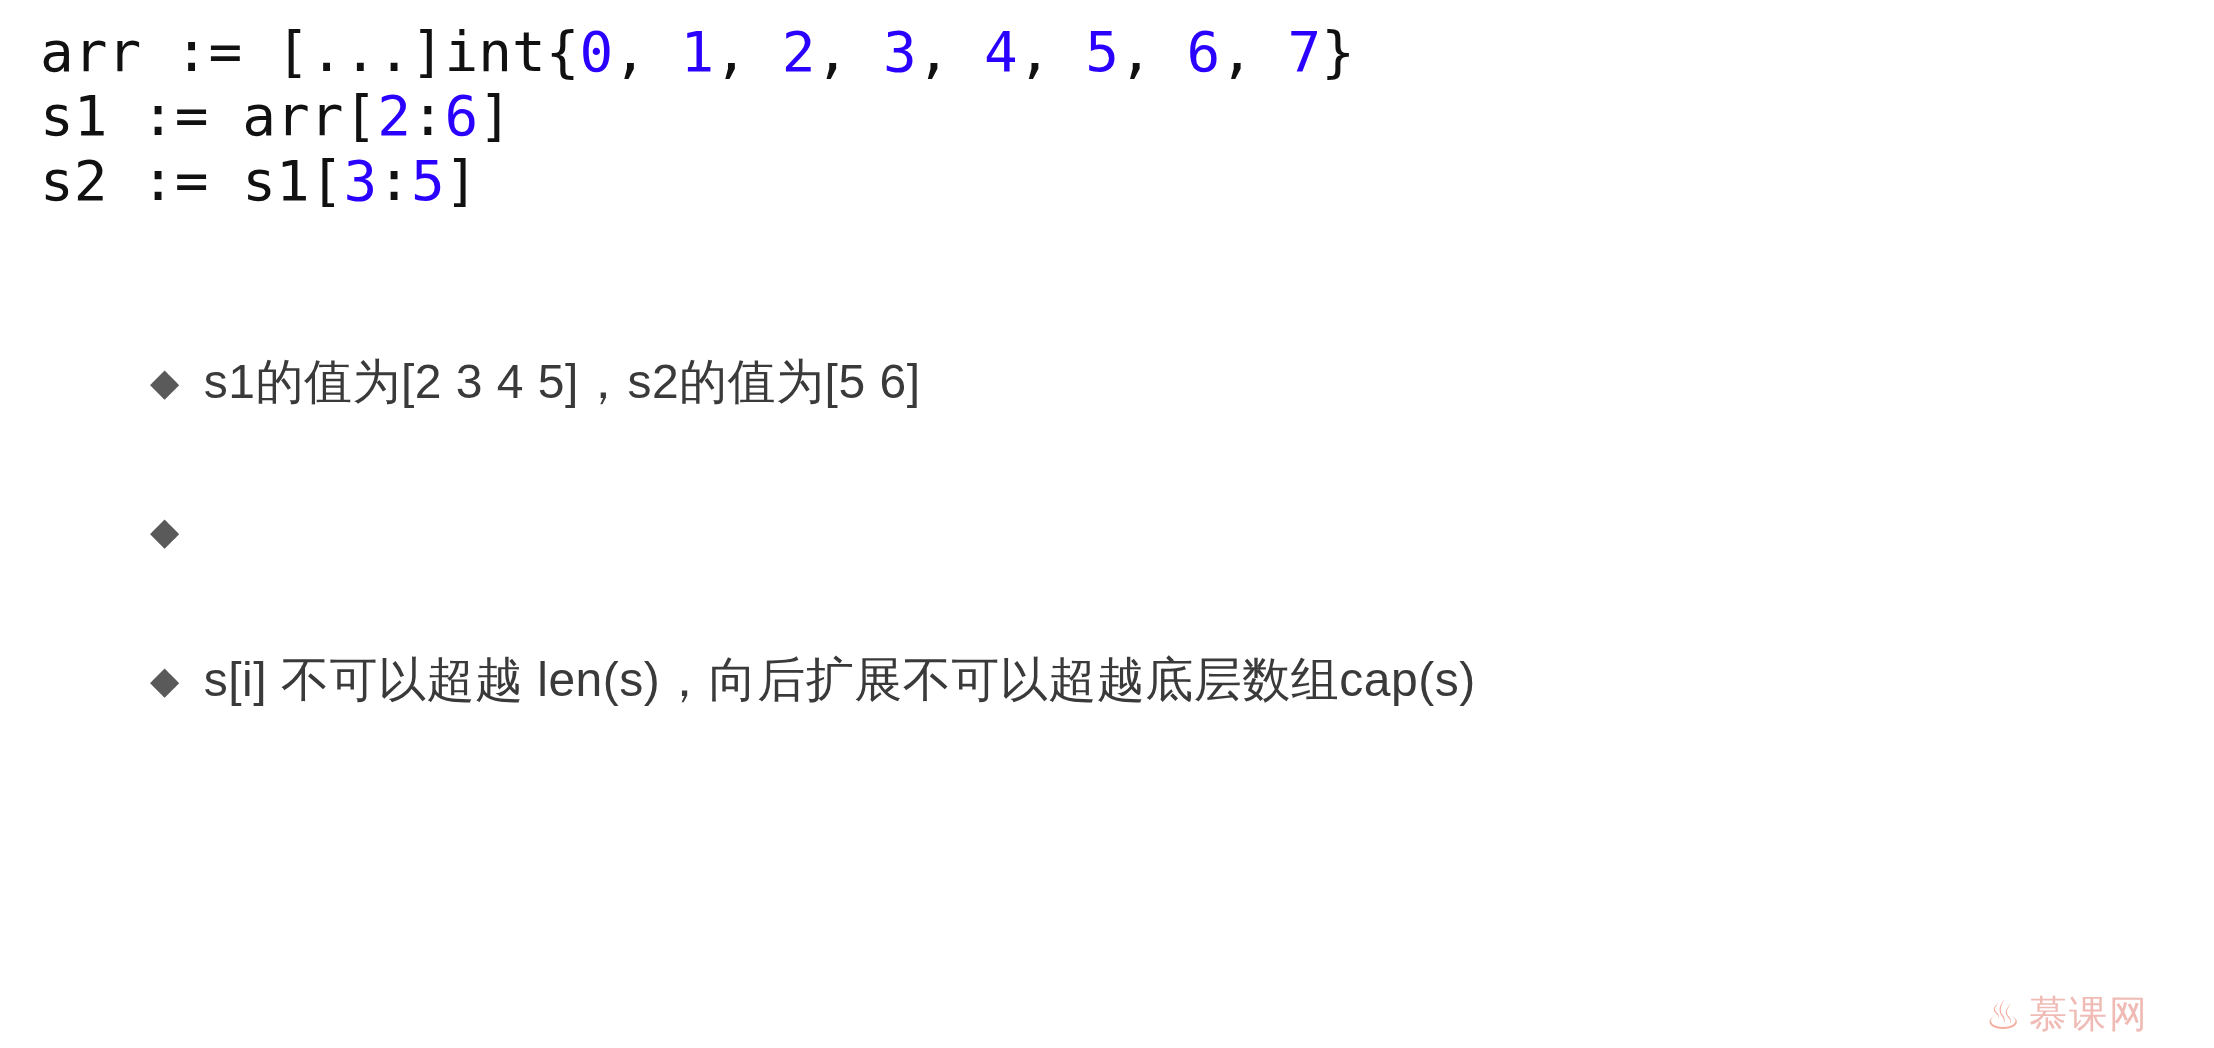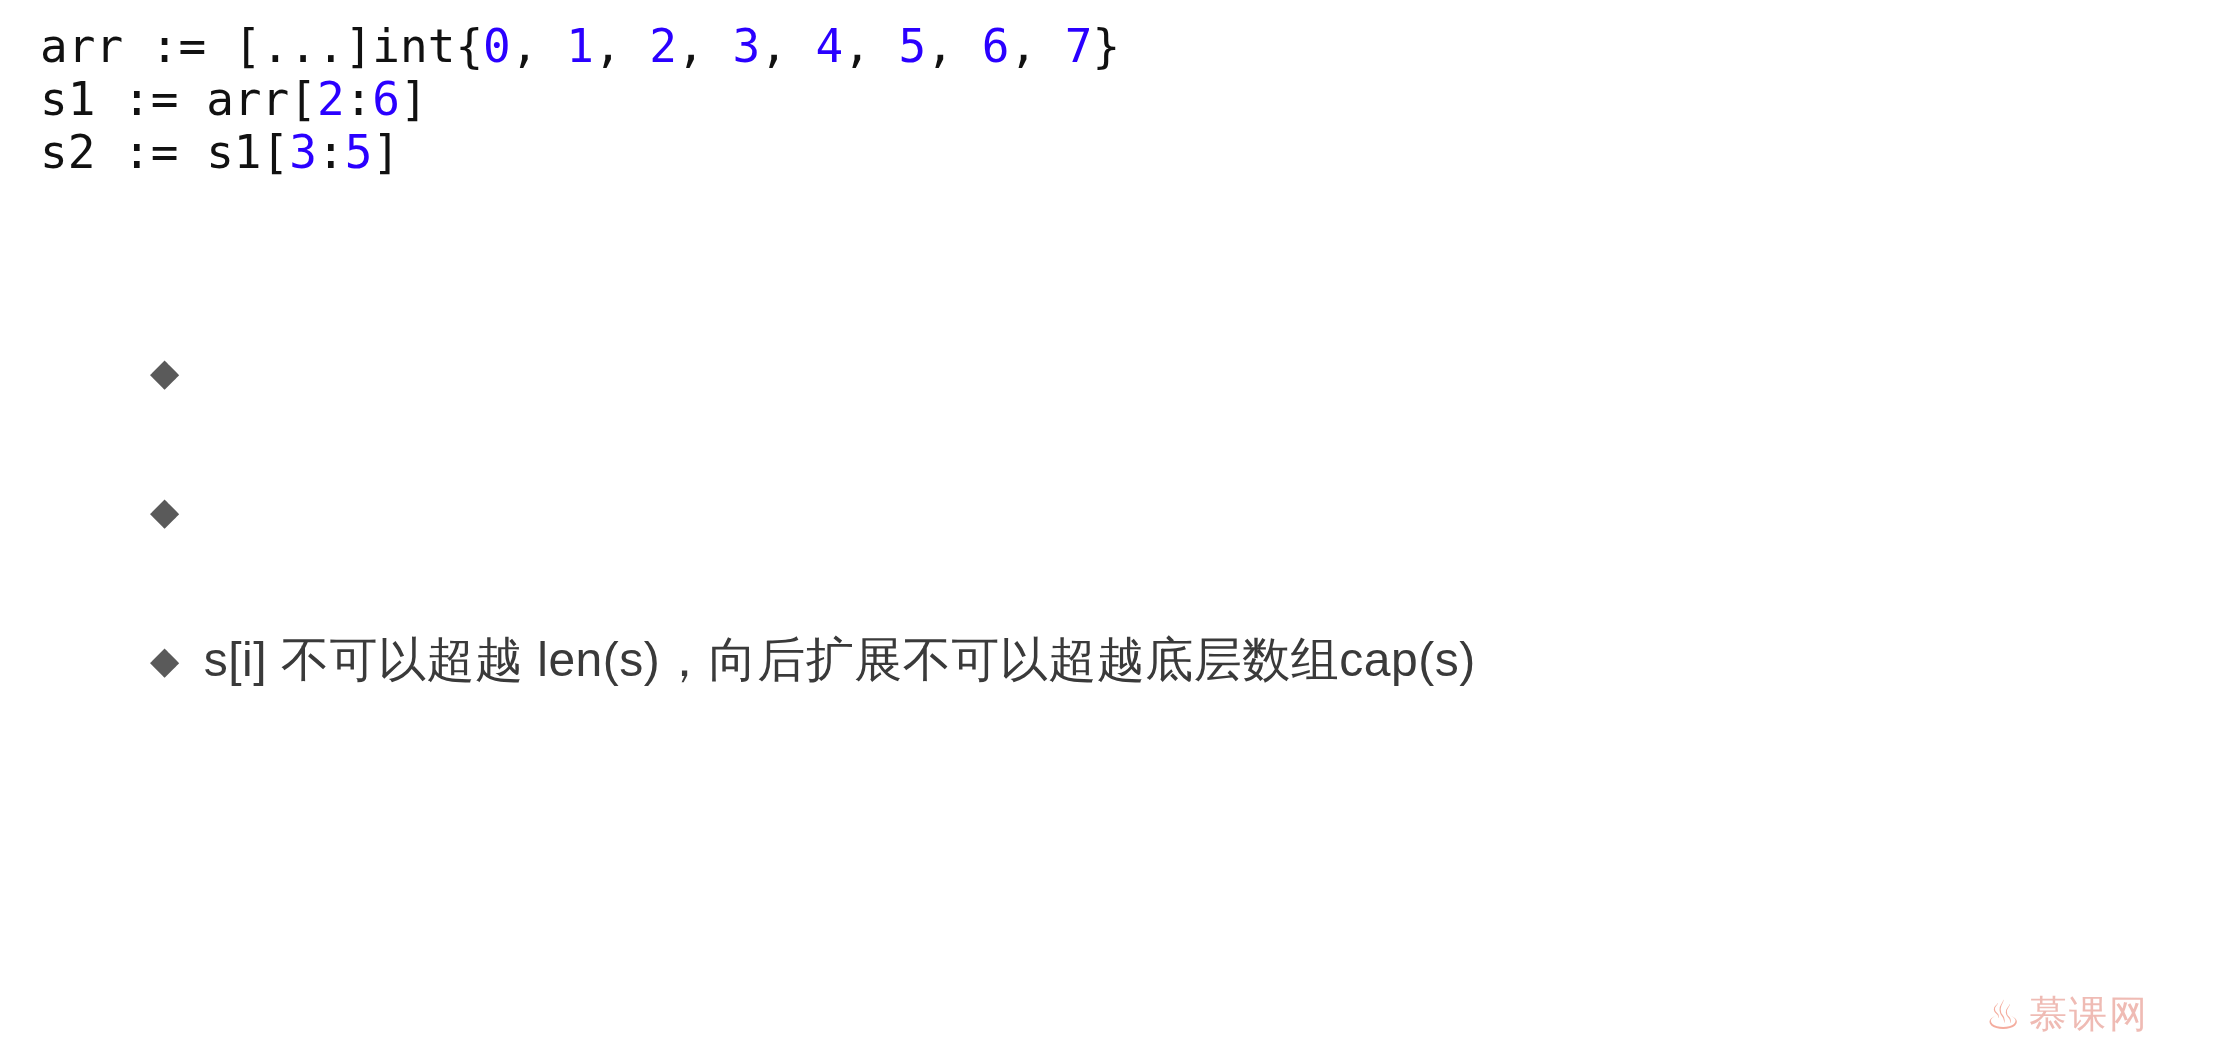--- a/index.html
+++ b/index.html
@@ -9,21 +9,21 @@
     height: 1048px;
     background: #ffffff;
     overflow: hidden;
     font-family: "PingFang SC", "Microsoft YaHei", "Heiti SC", sans-serif;
   }
   .code-block {
     position: absolute;
     top: 20px;
     left: 40px;
     font-family: "SF Mono", Menlo, Consolas, "DejaVu Sans Mono", monospace;
-    font-size: 46px;
+    font-size: 56px;
     line-height: 1.15;
     color: #111;
     white-space: pre;
     font-weight: 500;
   }
   .num { color: #2a00ff; }
   .bullets {
     position: absolute;
     top: 350px;
     left: 150px;
@@ -61,20 +61,21 @@
 </head>
 <body>
 
 <div class="code-block"><span><span>arr := [...]int{</span><span class="num">0</span><span>, </span><span class="num">1</span><span>, </span><span class="num">2</span><span>, </span><span class="num">3</span><span>, </span><span class="num">4</span><span>, </span><span class="num">5</span><span>, </span><span class="num">6</span><span>, </span><span class="num">7</span><span>}</span></span>
 <span><span>s1 := arr[</span><span class="num">2</span><span>:</span><span class="num">6</span><span>]</span></span>
 <span><span>s2 := s1[</span><span class="num">3</span><span>:</span><span class="num">5</span><span>]</span></span></div>
 
 <div class="bullets">
   <div class="bullet-row">
     <span class="diamond">◆</span>
+    <span>s1的值为[2 3 4 5]，s2的值为[5 6]</span>
   </div>
   <div class="bullet-row">
     <span class="diamond">◆</span>
   </div>
   <div class="bullet-row">
     <span class="diamond">◆</span>
     <span>s[i] 不可以超越 len(s)，向后扩展不可以超越底层数组cap(s)</span>
   </div>
 </div>
 

